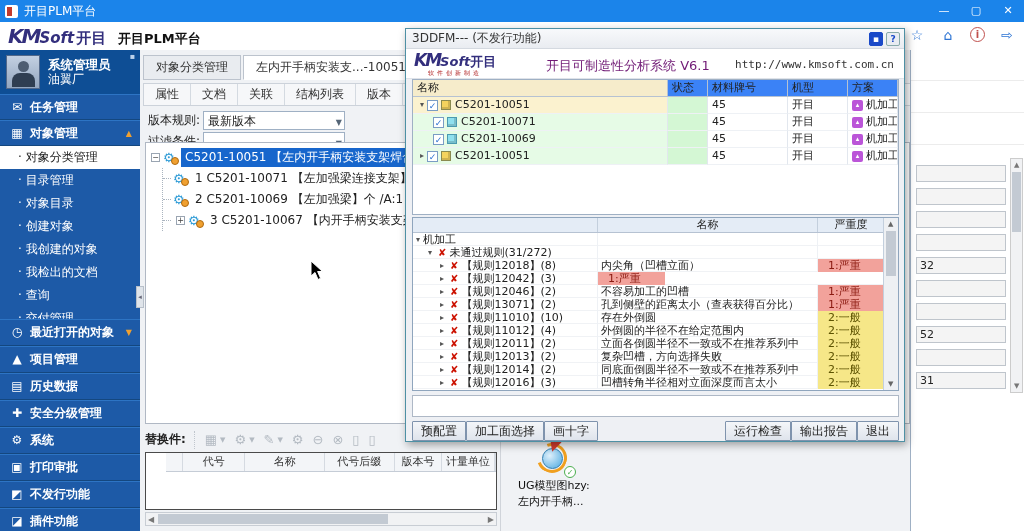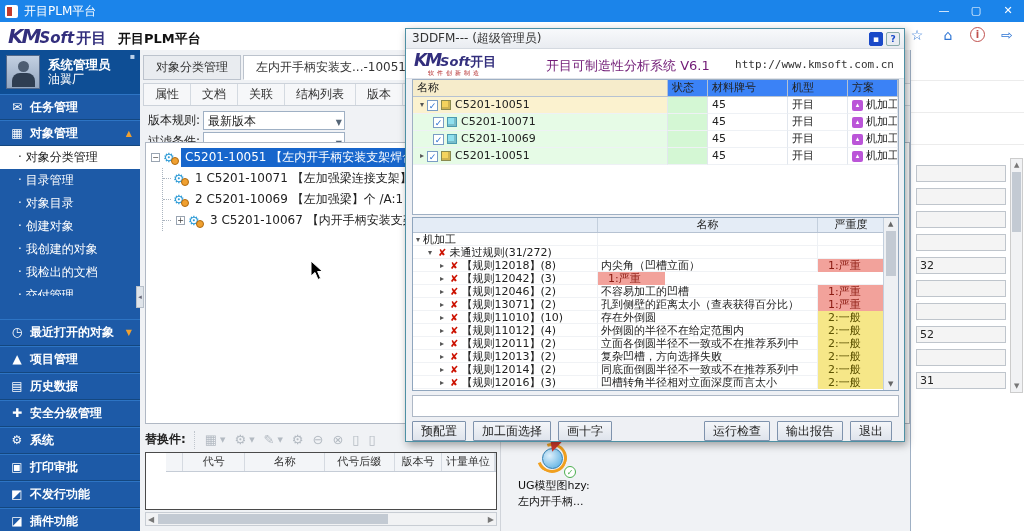--- a/index.html
+++ b/index.html
@@ -179,21 +179,21 @@
   .cross { color:#cc1100; font-weight:bold; font-size:10px; margin:0 3px; }
   .rind1{ width:12px; flex:0 0 auto;} .rind2{ width:24px; flex:0 0 auto;}
   #rvscroll { position:absolute; right:0; top:0; width:15px; height:172px; background:#eef0f3; border-left:1px solid #c3cfdd;
               font-size:7px; color:#666; text-align:center;}
   #rvscroll .ua{position:absolute; top:2px; left:4px;} #rvscroll .da{position:absolute; bottom:2px; left:4px;}
   #rvscroll .vthumb{position:absolute; left:2px; top:13px; width:10px; height:45px; background:#c3cad3;}
 
   #dempty { position:absolute; left:6px; top:366px; width:487px; height:22px; background:#fff; border:1px solid #aeb8c6;}
   #dbuttons { position:absolute; left:6px; top:392px; width:487px; display:flex; }
   .dbtn { background:linear-gradient(#f4f6f9,#dfe4ec); border:1px solid #7f93ad; font-size:12px; color:#222;
-          padding:1px 8px; margin-right:7px; line-height:16px; border-radius:1px; font-family:inherit;}
+          padding:1px 8px; line-height:16px; border-radius:1px; font-family:inherit;}
   .spacer { flex:1; }
 
   
   #cursor { position:absolute; left:310px; top:260px; z-index:99; }
 </style>
 </head>
 <body>
 
 <div id="titlebar">
   <span class="appico"></span>
@@ -241,20 +241,21 @@
     <span class="arr">▲</span>
   </div>
 
   <div id="subitems">
     <div class="sub sel">· <span>对象分类管理</span></div>
     <div class="sub">· <span>目录管理</span></div>
     <div class="sub">· <span>对象目录</span></div>
     <div class="sub">· <span>创建对象</span></div>
     <div class="sub">· <span>我创建的对象</span></div>
     <div class="sub">· <span>我检出的文档</span></div>
+    <div class="sub">· <span>查询</span></div>
     <div class="sub clip">· <span>交付管理</span></div>
   </div>
 
   <div id="botsecs">
     <div class="sec">
       <span class="sic">◷</span>
       <span>最近打开的对象</span>
       <span class="arr">▼</span>
     </div>
     <div class="sec">
@@ -408,21 +409,21 @@
   <div class="pfield" style="top:322px">31</div>
   <div id="vscroll">
     <span class="ua">▲</span>
     <span class="da">▼</span>
     <div class="vthumb"></div>
   </div>
 </div>
 
 <div id="dialog">
   <div id="dtitle">
-    <span>3DDFM--- (超级管理员)</span>
+    <span>3DDFM--- (不发行功能)</span>
     <span class="dx">✕</span>
   </div>
   <div id="dheader">
     <div class="dlogo">
       <span class="km">KM</span><span class="soft">Soft</span><span class="kaimu">开目</span>
       <span class="slogan">软件创新制造</span>
     </div>
     <span id="dapptitle">开目可制造性分析系统  V6.1</span>
     <span id="durl">http://www.kmsoft.com.cn</span>
     <div id="dminis">

